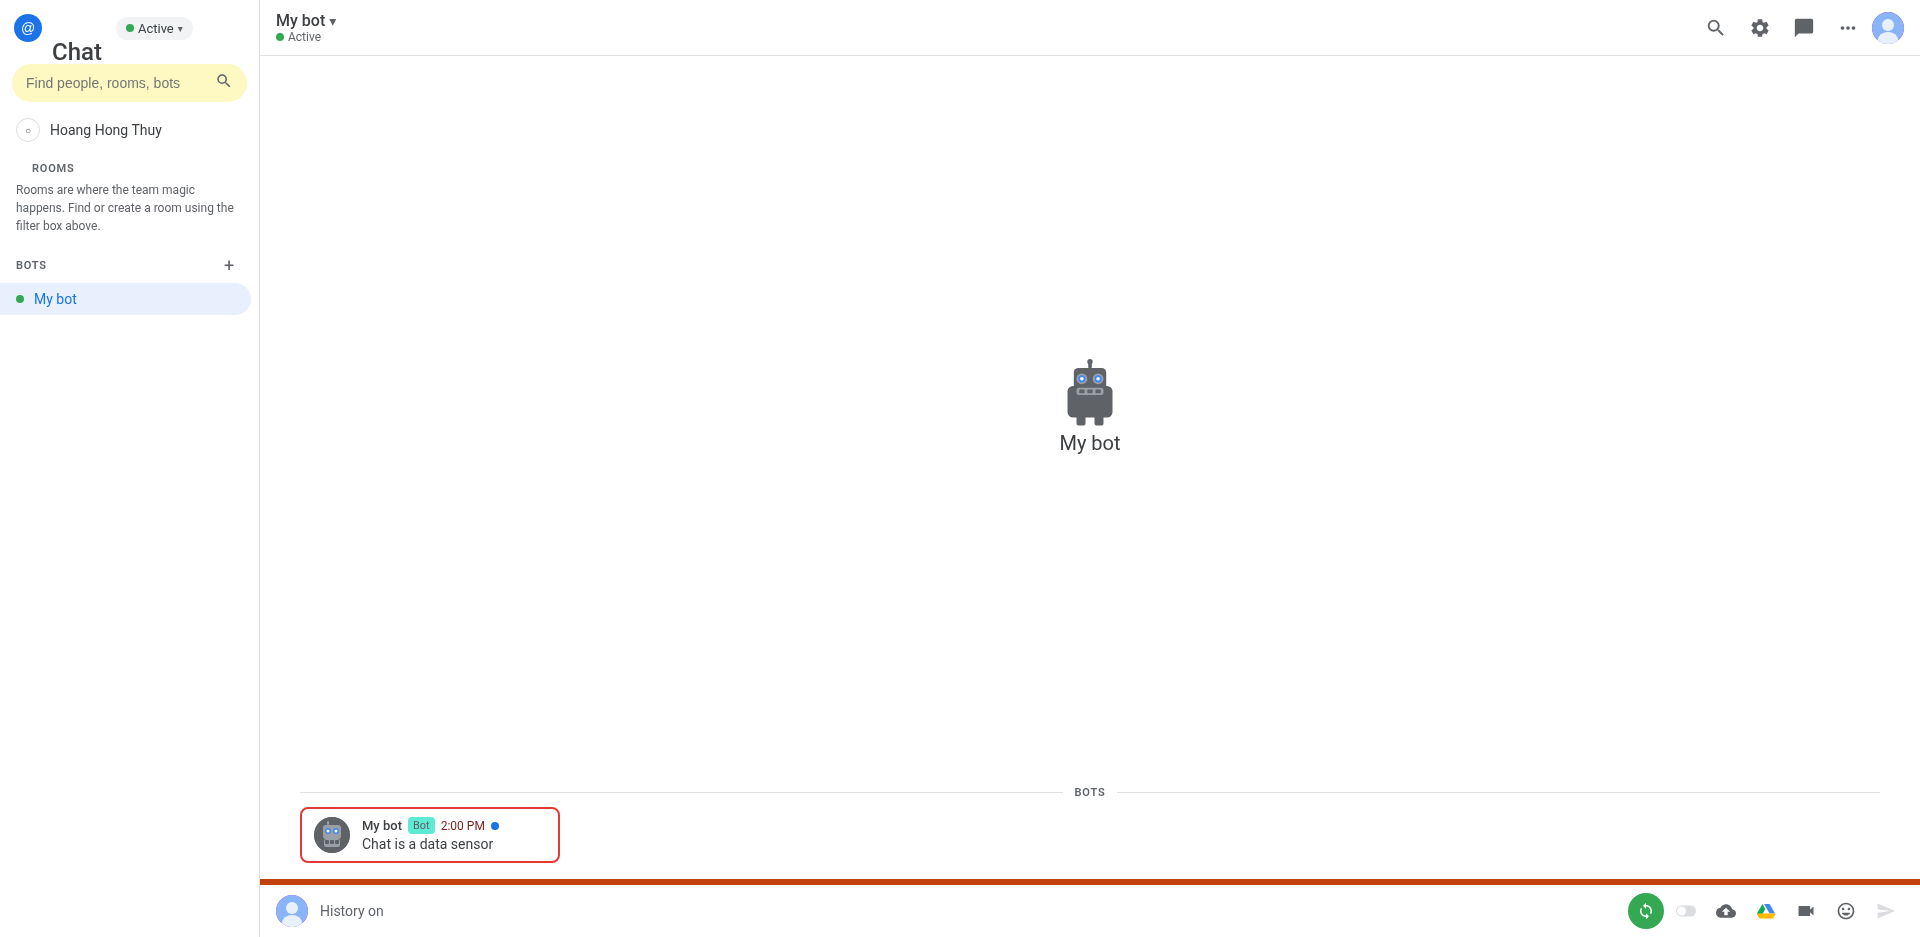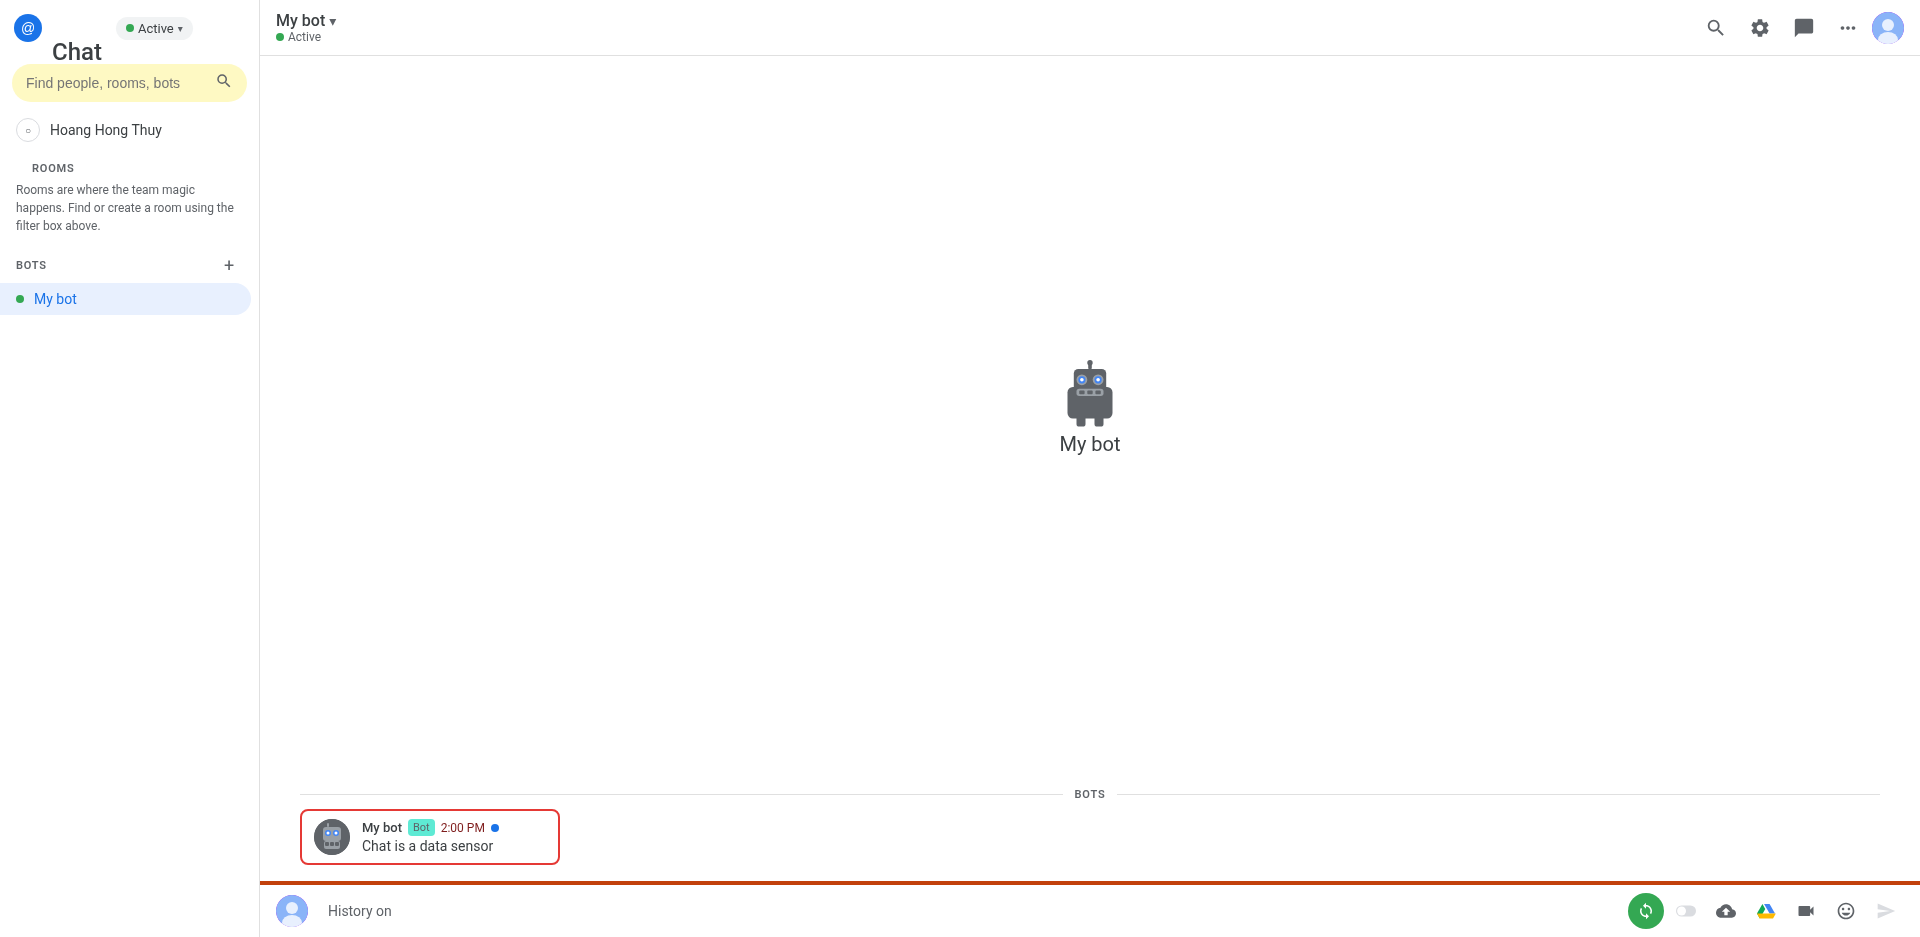--- a/index.html
+++ b/index.html
@@ -376,22 +376,22 @@
       gap: 12px;
       align-items: flex-start;
       min-width: 260px;
     }
 
     
     .input-bar {
       display: flex;
       align-items: center;
       padding: 8px 16px;
-      border-top: 4px solid #c2410c;
-      gap: 20px;
+      border-top: 6px solid #c2410c;
+      gap: 12px;
       background: #fff;
     }
 
     .input-user-avatar {
       width: 32px;
       height: 32px;
       border-radius: 50%;
       background: #a142f4;
       flex-shrink: 0;
       display: flex;

